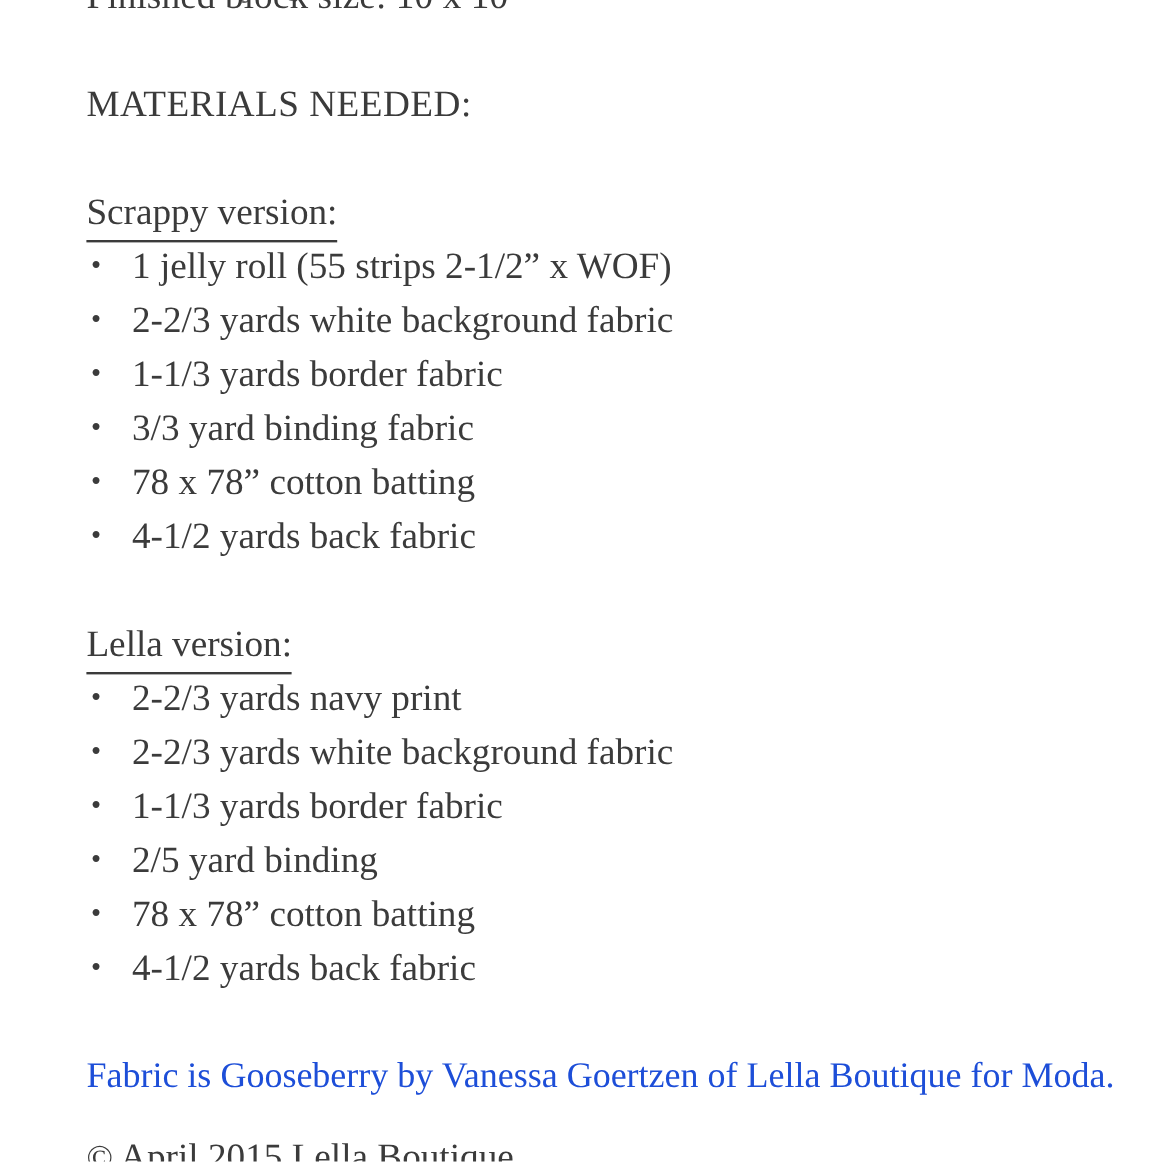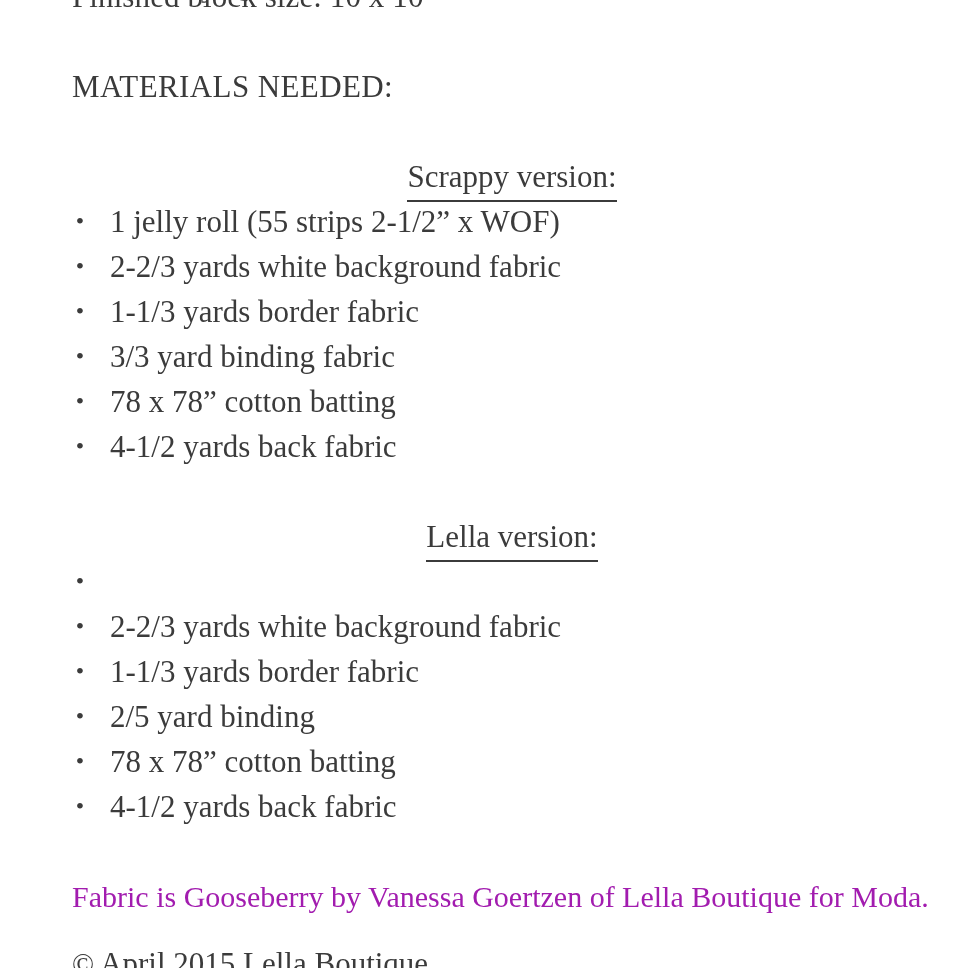--- a/index.html
+++ b/index.html
@@ -56,21 +56,20 @@
     line-height: 45px;
     white-space: pre;
     color: #3b3b3b;
     display: inline-block;
     border-bottom: 2px solid #3b3b3b;
     padding-bottom: 1px;
   }
   .heading-row {
     line-height: 45px;
     height: 45px;
-    text-align: center;
   }
 
   ul.bullets {
     list-style: none;
     margin: 0;
     padding: 0;
   }
   ul.bullets li {
     position: relative;
     font-size: 31px;
@@ -88,21 +87,21 @@
     line-height: 45px;
     font-size: 24px;
     color: #3b3b3b;
     text-align: center;
   }
 
   .credit-line {
     font-size: 30px;
     line-height: 45px;
     white-space: pre;
-    color: #a21caf;
+    color: #1d4ed8;
   }
 
   .footer-line {
     font-size: 31px;
     line-height: 36px;
     white-space: pre;
     color: #3b3b3b;
   }
   .footer-block {
     margin-top: 3px;
@@ -163,21 +162,21 @@
       <li><span class="bullet-dot">•</span><span>4-1/2 yards back fabric</span></li>
     </ul>
 
     <div class="spacer"></div>
 
     <div class="heading-row">
       <span class="section-heading">Lella version:</span>
     </div>
 
     <ul class="bullets">
-      <li><span class="bullet-dot">•</span></li>
+      <li><span class="bullet-dot">•</span><span>2-2/3 yards navy print</span></li>
       <li><span class="bullet-dot">•</span><span>2-2/3 yards white background fabric</span></li>
       <li><span class="bullet-dot">•</span><span>1-1/3 yards border fabric</span></li>
       <li><span class="bullet-dot">•</span><span>2/5 yard binding</span></li>
       <li><span class="bullet-dot">•</span><span>78 x 78” cotton batting</span></li>
       <li><span class="bullet-dot">•</span><span>4-1/2 yards back fabric</span></li>
     </ul>
 
     <div class="spacer"></div>
 
     <div class="credit-line">Fabric is Gooseberry by Vanessa Goertzen of Lella Boutique for Moda.</div>

